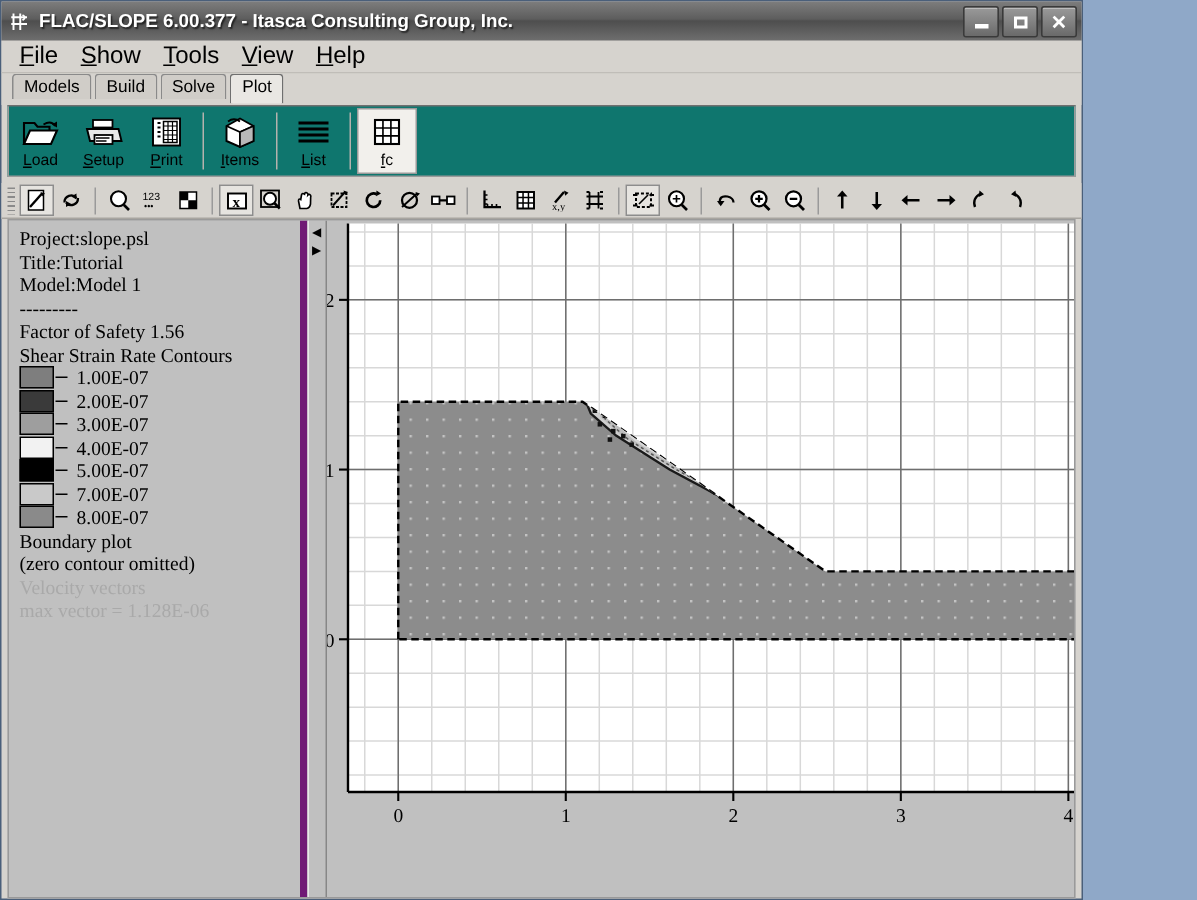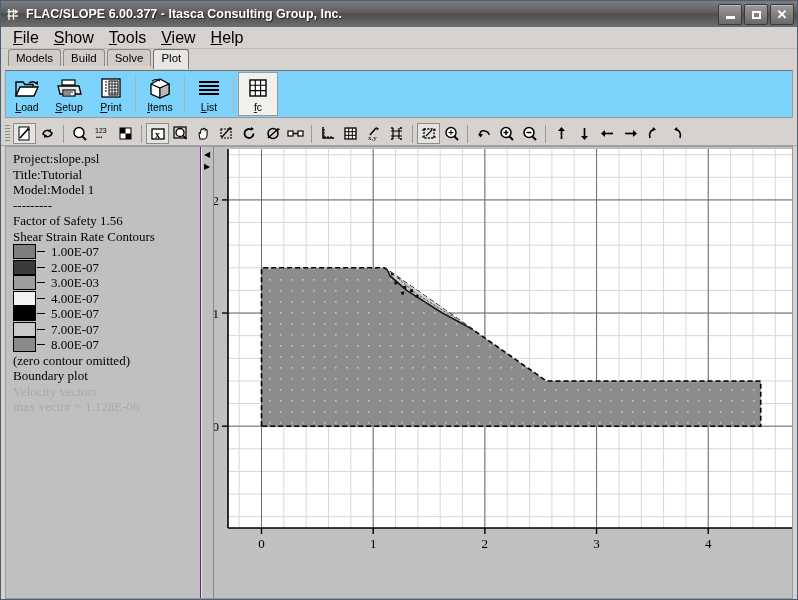--- a/index.html
+++ b/index.html
@@ -2,21 +2,21 @@
 <html><head>
 <meta charset="utf-8">
 <style>
   html,body{margin:0;padding:0;}
   body{
     width:798px;height:600px;overflow:hidden;
     font-family:"Liberation Sans",sans-serif;
     background:#8fa8c8;
   }
   .app{
-    position:absolute;left:0;top:0;width:798px;height:600px;
+    position:absolute;left:0;top:0;width:722px;height:600px;
     background:#d6d3ce;
     border:1px solid #4a5f7a;
     box-sizing:border-box;
     display:flex;flex-direction:column;
   }
   
   .titlebar{
     height:26px;flex:0 0 26px;
     background:linear-gradient(to bottom,#7d7d7d 0%,#5d5d5d 45%,#4e4e4e 50%,#6e6e6e 100%);
     display:flex;align-items:center;
@@ -72,21 +72,21 @@
   .tab.active{
     background:#e9e7e3;
     font-weight:normal;
     height:20px;margin-bottom:-1px;
     border-color:#6f6f6f;
     z-index:3;position:relative;
   }
   
   .bigbar{
     flex:0 0 48px;height:48px;
-    background:#7dd3fc;
+    background:#0f766e;
     border:1px solid #9a9a9a;border-top-color:#6f6f6f;
     margin:0 4px;
     display:flex;align-items:center;
     box-sizing:border-box;
   }
   .bb-sep{width:1px;height:38px;background:#b5b2ad;margin:0 3px;}
   .bbtn{
     width:40px;height:44px;
     display:flex;flex-direction:column;align-items:center;justify-content:center;
     margin:0 1px;
@@ -119,21 +119,21 @@
     flex:1 1 auto;margin:0 4px;position:relative;
     background:#c0c0c0;
     border:1px solid #9a9a9a;
     display:flex;
     overflow:hidden;
     box-sizing:border-box;
   }
   .legendpane{
     width:194px;flex:0 0 194px;background:#c0c0c0;
     position:relative;overflow:hidden;
-    border-right:1px solid #701a75;
+    border-right:5px solid #701a75;
   }
   .legtext{
     font-family:"Liberation Serif","DejaVu Serif",serif;
     font-size:13px;color:#000;
     line-height:15.5px;
     padding:4px 0 0 7px;
   }
   .legline{white-space:nowrap;}
   .dim{color:#a9a9a9;}
   .swrow{display:flex;align-items:center;height:15.5px;}
@@ -484,21 +484,21 @@
           <span class="swlab">1.00E-07</span>
         </div>
         <div class="swrow">
           <span class="swatch" style="background:#3a3a3a"></span>
           <span class="swdash"></span>
           <span class="swlab">2.00E-07</span>
         </div>
         <div class="swrow">
           <span class="swatch" style="background:#9e9e9e"></span>
           <span class="swdash"></span>
-          <span class="swlab">3.00E-03</span>
+          <span class="swlab">3.00E-07</span>
         </div>
         <div class="swrow">
           <span class="swatch" style="background:#f2f2f2"></span>
           <span class="swdash"></span>
           <span class="swlab">4.00E-07</span>
         </div>
         <div class="swrow">
           <span class="swatch" style="background:#000000"></span>
           <span class="swdash"></span>
           <span class="swlab">5.00E-07</span>
@@ -507,22 +507,22 @@
           <span class="swatch" style="background:#c9c9c9"></span>
           <span class="swdash"></span>
           <span class="swlab">7.00E-07</span>
         </div>
         <div class="swrow">
           <span class="swatch" style="background:#8a8a8a"></span>
           <span class="swdash"></span>
           <span class="swlab">8.00E-07</span>
         </div>
 
+        <div class="legline">Boundary plot</div>
         <div class="legline">(zero contour omitted)</div>
-        <div class="legline">Boundary plot</div>
         <div class="legline dim">Velocity vectors</div>
         <div class="legline dim">max vector =    1.128E-06</div>
       </div>
     </div>
 
     <div class="splitter">
       <div class="spar" style="top:4px;">◀</div>
       <div class="spar" style="top:16px;">▶</div>
     </div>
 

